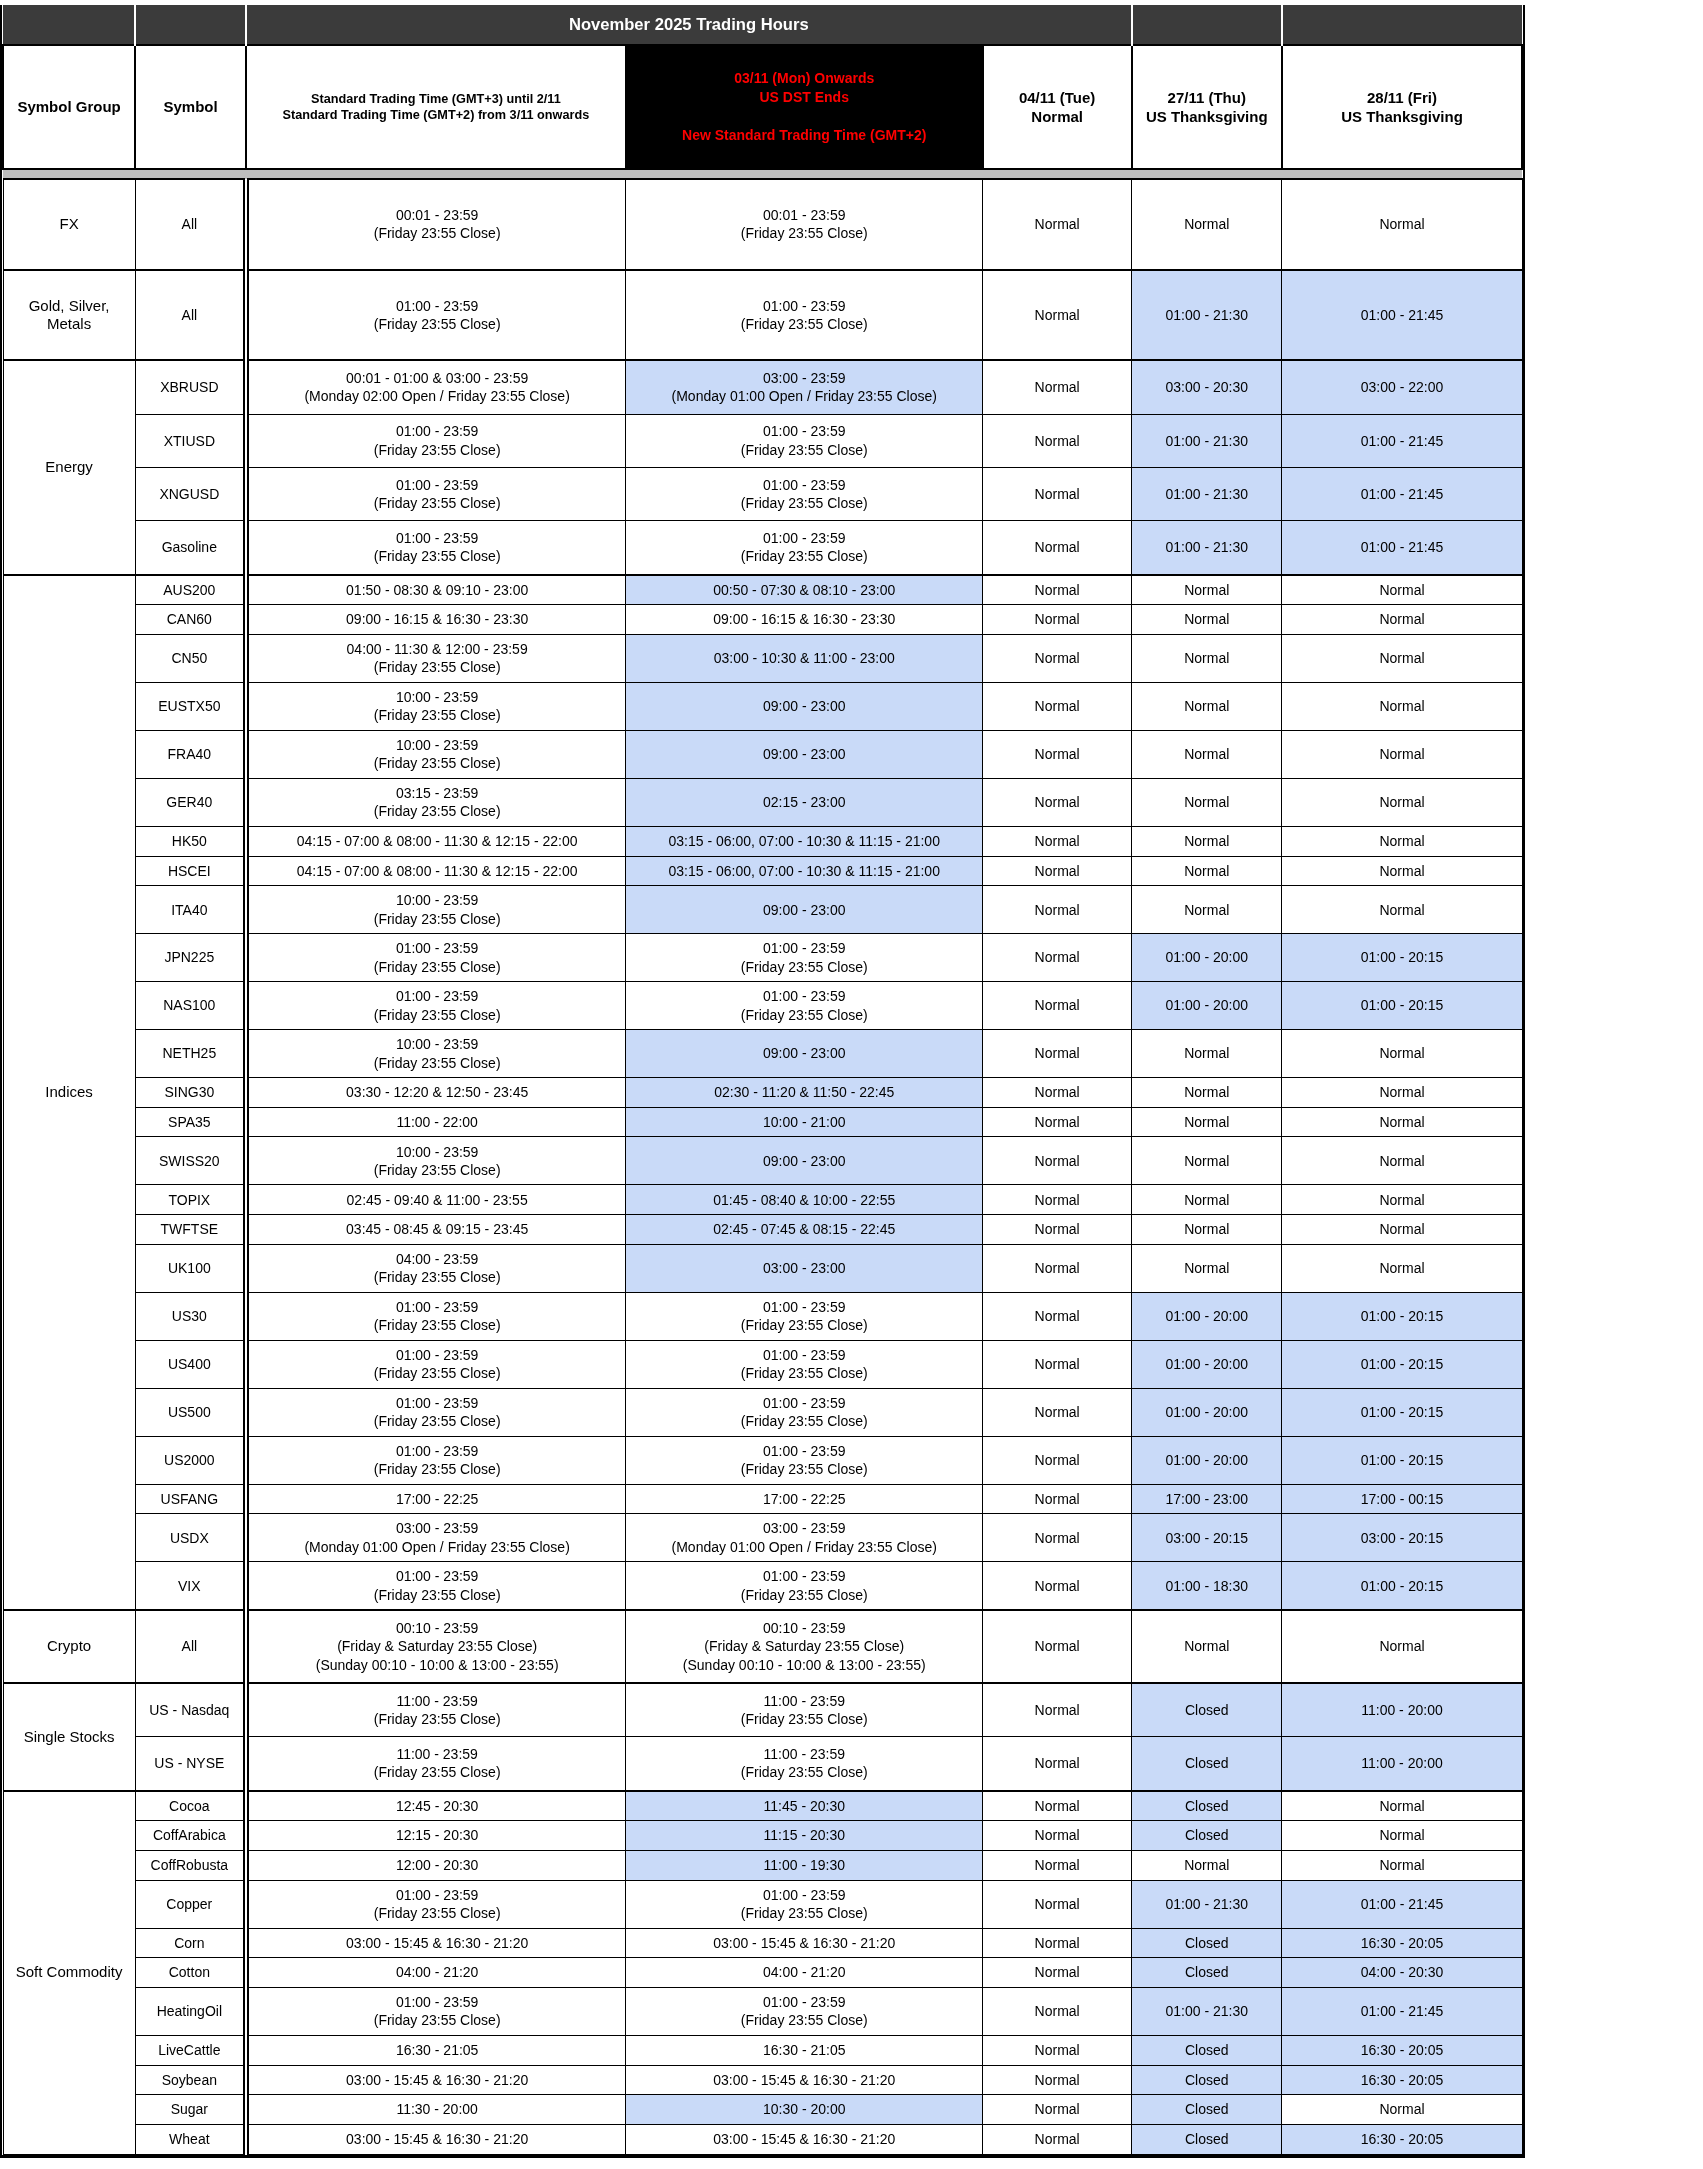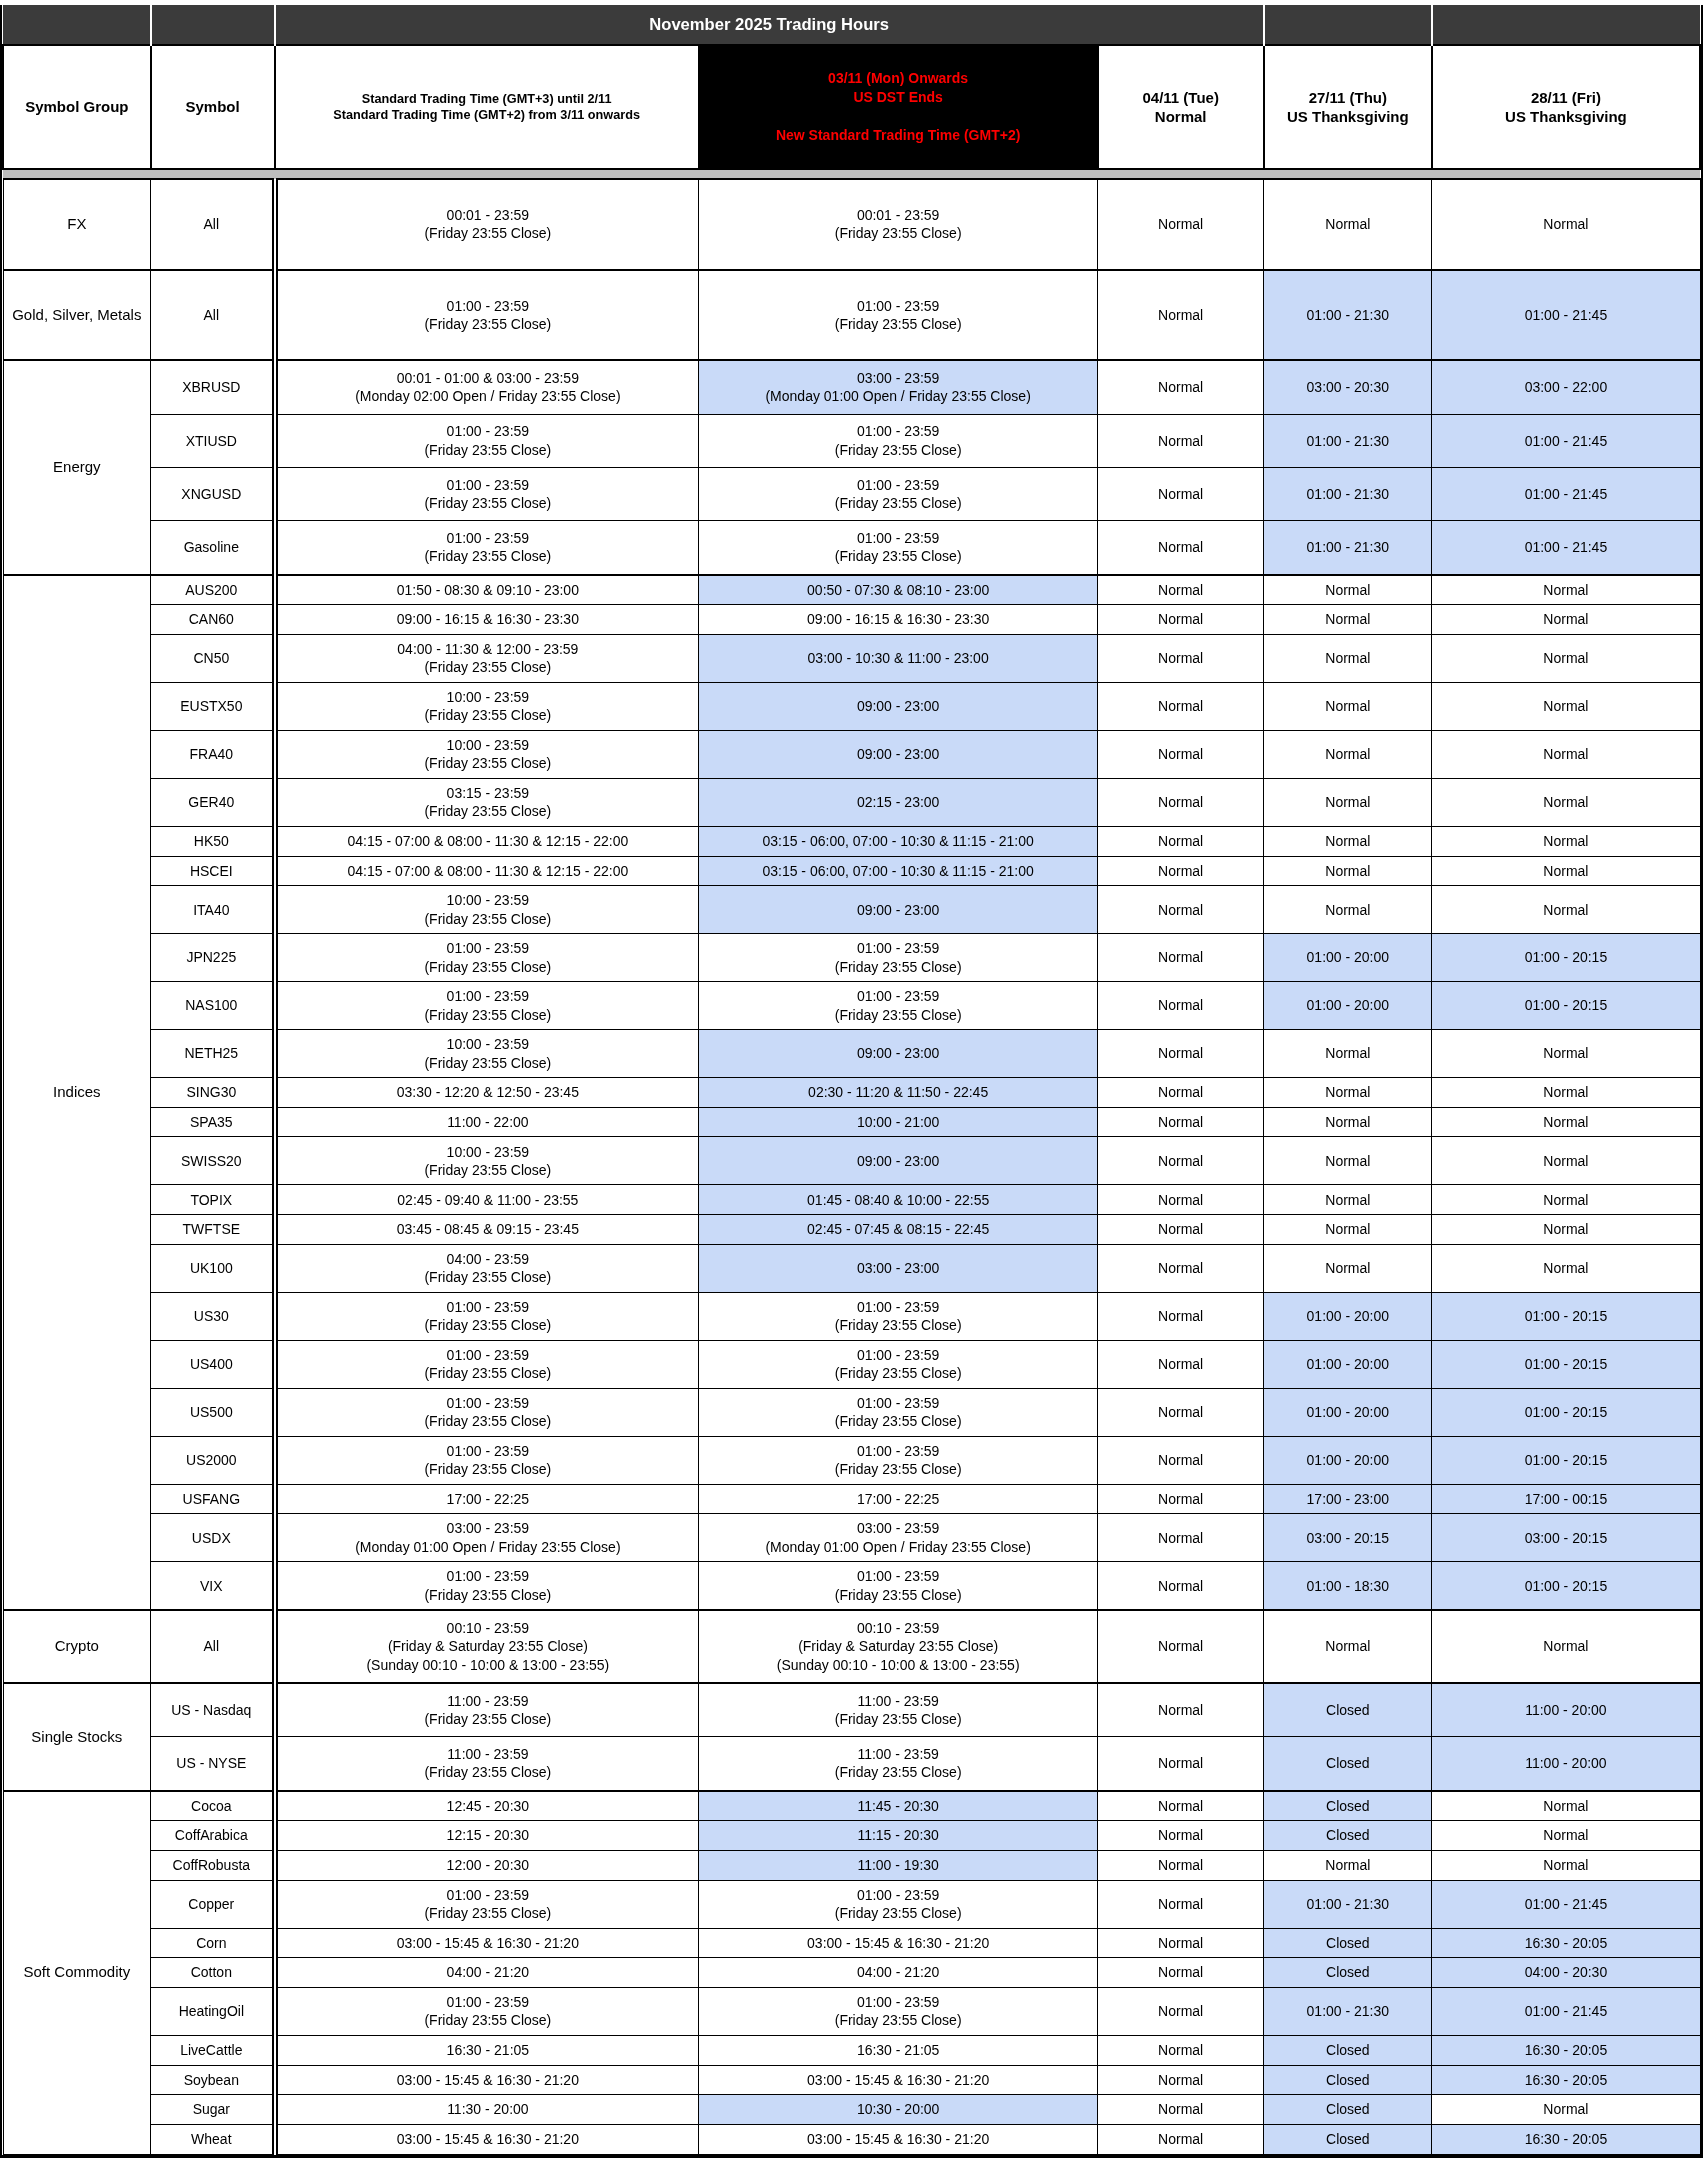--- a/index.html
+++ b/index.html
@@ -1,17 +1,17 @@
 <!DOCTYPE html>
 <html style="font-size:14px"><head>
 <meta charset="utf-8">
 <style>
   html,body{margin:0;padding:0;background:#fff;}
   body{width:1703px;font-family:"Liberation Sans", sans-serif;color:#000;padding-top:5.2px;}
-  .sheet{box-sizing:border-box;width:1703px;border-left:2.6px solid #000;border-right:2.6px solid #000;border-bottom:3.5px solid #000;}
+  .sheet{box-sizing:border-box;width:1525px;border-left:2.6px solid #000;border-right:2.6px solid #000;border-bottom:3.5px solid #000;}
   table{border-collapse:collapse;table-layout:fixed;width:100%;}
   td,th{vertical-align:middle;text-align:center;word-wrap:break-word;}
 
   
   tr.titlebar td{background:#3b3b3b;border:0;border-right:2.6px solid #fff;padding:9.6px 3.5px;}
   tr.titlebar td:last-child{border-right:0;}
   tr.titlebar td.title{color:#fff;font-weight:bold;font-size:16.6px;}
 
   
   tr.colheads th{border:2.2px solid #000;background:#fff;font-weight:bold;padding:23px 7px;font-size:15px;line-height:1.3;}

